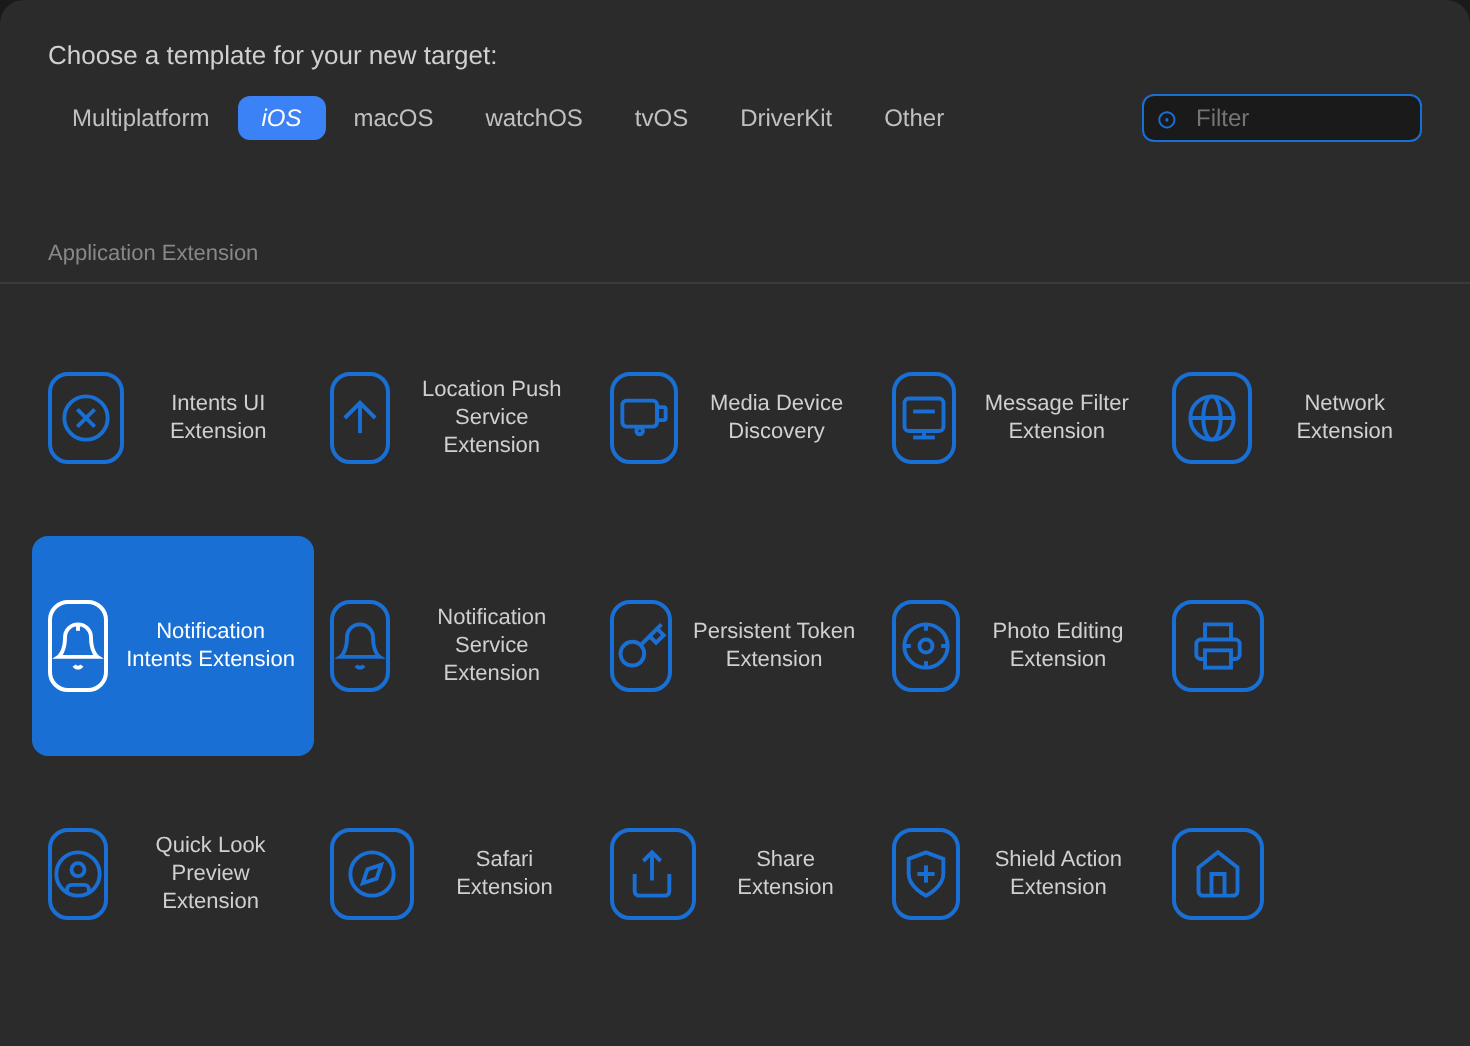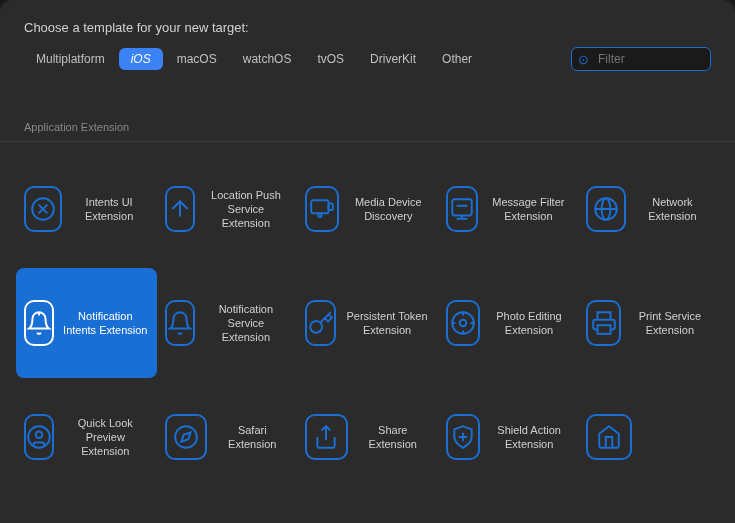--- a/index.html
+++ b/index.html
@@ -292,22 +292,20 @@
 Extension</div>
         </div>
         <div class="grid-item">
           <div class="icon-wrap">
             <svg class="icon-svg" viewBox="0 0 24 24">
               <polyline points="6 9 6 2 18 2 18 9"></polyline>
               <path d="M6 18H4a2 2 0 0 1-2-2v-5a2 2 0 0 1 2-2h16a2 2 0 0 1 2 2v5a2 2 0 0 1-2 2h-2"></path>
               <rect x="6" y="14" width="12" height="8"></rect>
             </svg>
           </div>
-          <div class="item-label">Print Service
-Extension</div>
         </div>
         <div class="grid-item">
           <div class="icon-wrap">
             <svg class="icon-svg" viewBox="0 0 24 24">
               <circle cx="12" cy="12" r="10"></circle>
               <circle cx="12" cy="10" r="3"></circle>
               <path d="M7 20.662V19a2 2 0 0 1 2-2h6a2 2 0 0 1 2 2v1.662"></path>
             </svg>
           </div>
           <div class="item-label">Quick Look

